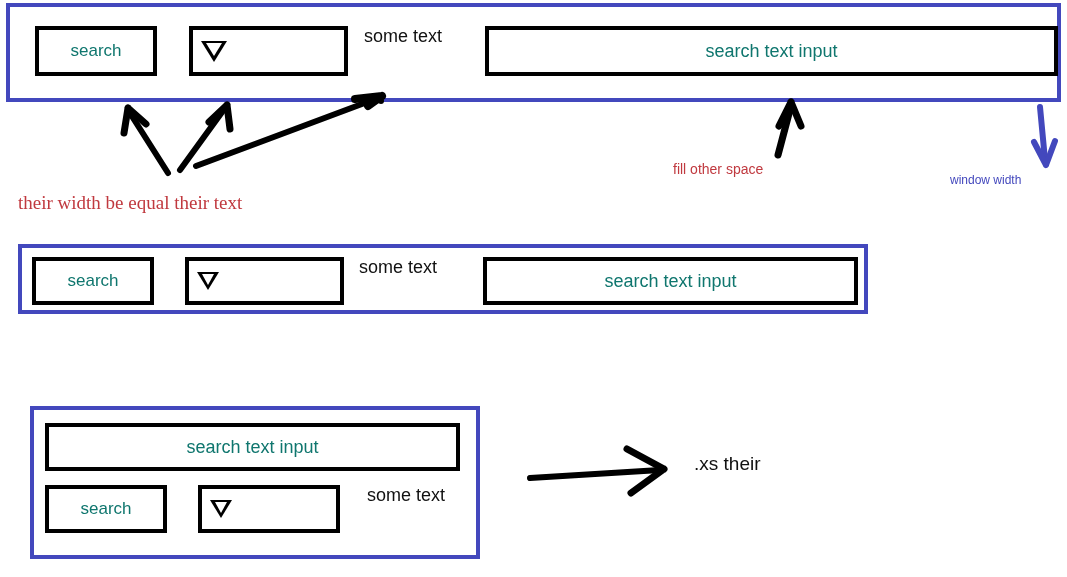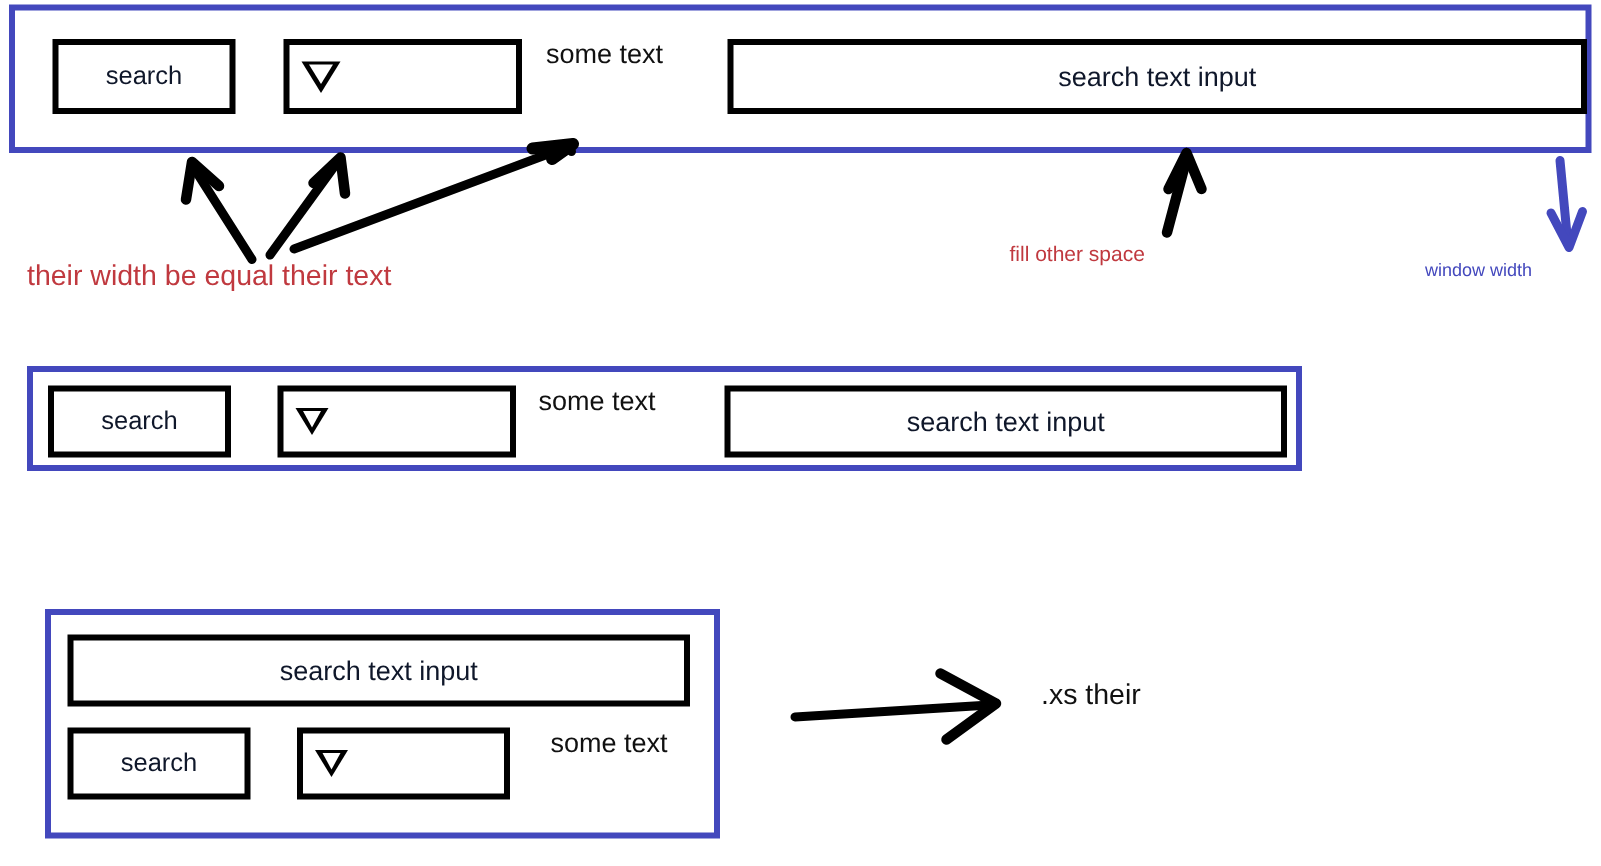--- a/index.html
+++ b/index.html
@@ -26,21 +26,21 @@
 
   
   .widget {
     position: absolute;
     box-sizing: border-box;
     border: 4px solid #000000;
     background: #ffffff;
     display: flex;
     align-items: center;
     justify-content: center;
-    color: #0f172a;
+    color: #0f766e;
     white-space: nowrap;
   }
   .widget.left-icon {
     justify-content: flex-start;
     padding-left: 8px;
   }
 
   .plain-text {
     position: absolute;
     color: #111111;
@@ -156,21 +156,21 @@
 
   <div class="widget left-icon" style="left:164px; top:75px; width:142px; height:48px;">
     <span class="caret small"></span>
   </div>
 
   <div class="plain-text" style="left:333px; top:75px; height:48px; font-size:18px;">
     <span>some text</span>
   </div>
 </div>
 
-<div class="anno anno-red" style="left:18px; top:174px; font-size:19px;">
+<div class="anno anno-red" style="left:18px; top:192px; font-size:19px;font-family:Liberation Serif, serif;">
   <span>their width be equal their text</span>
 </div>
 
 <div class="anno anno-red" style="left:673px; top:161px; font-size:14px;">
   <span>fill other space</span>
 </div>
 
 <div class="anno anno-blue" style="left:930px; top:173px; font-size:12px;margin-left:20px;">
   <span>window width</span>
 </div>

